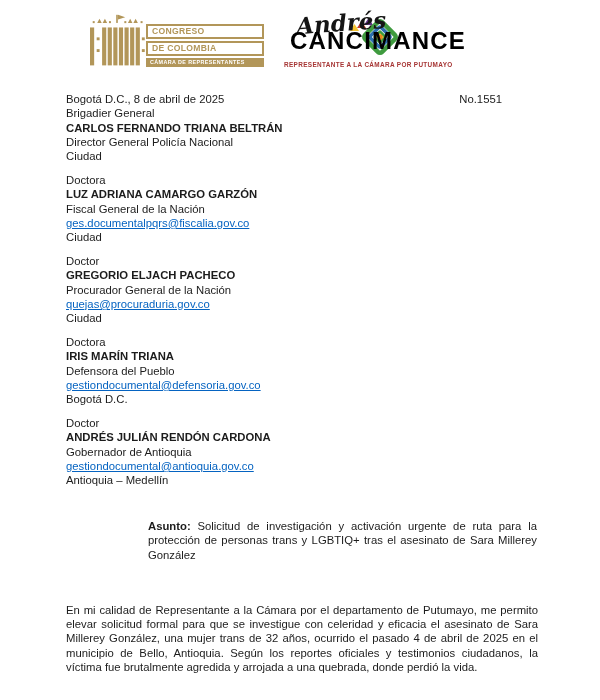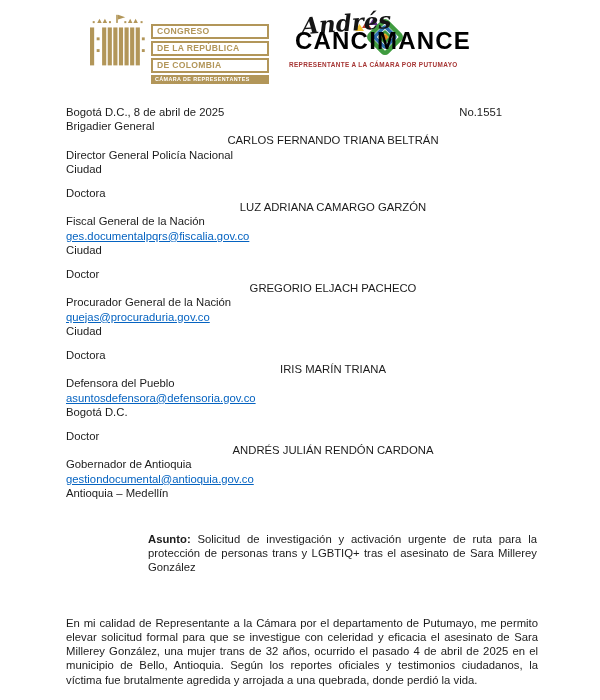--- a/index.html
+++ b/index.html
@@ -15,21 +15,21 @@
     color: #1c1c1c;
   }
 
   
   .letterhead {
     display: flex;
     align-items: flex-start;
     padding-top: 14px;
     padding-left: 90px;
   }
-  .congress-logo { display: flex; gap: 5px; }
+  .congress-logo { display: flex; }
   .congress-emblem { margin-top: 0; }
   .congress-boxes {
     margin-top: 10px;
     display: flex;
     flex-direction: column;
     gap: 2px;
     width: 118px;
   }
   .congress-box {
     border: 2px solid #B29659;
@@ -102,21 +102,21 @@
     justify-content: space-between;
     margin-top: 21px;
     padding-left: 66px;
     padding-right: 98px;
     gap: 20px;
   }
 
   
   .recipients { padding-left: 66px; }
   .recipient-block { margin-bottom: 10px; }
-  .recipient-name { font-weight: normal; text-align: center; }
+  .recipient-name { font-weight: bold; }
   .email-link { color: #0563C1; text-decoration: underline; cursor: pointer; }
 
   
   .subject-block {
     margin-top: 32px;
     margin-left: 148px;
     width: 389px;
     text-align: justify;
   }
   .subject-label { font-weight: bold; margin-top: 28px; }
@@ -162,21 +162,20 @@
             <rect x="38.2" y="14" width="4.6" height="42"></rect>
             <rect x="44.4" y="14" width="4.6" height="42"></rect>
             <rect x="50.6" y="14" width="4.6" height="42"></rect>
             <rect x="57.4" y="25" width="3.2" height="3.2"></rect>
             <rect x="57.4" y="38" width="3.2" height="3.2"></rect>
           </g>
         </svg>
       </span>
       <span class="congress-boxes">
         <span class="congress-box">CONGRESO</span>
-        <span class="congress-box">DE LA REPÚBLICA</span>
         <span class="congress-box">DE COLOMBIA</span>
         <span class="congress-box-solid">CÁMARA DE REPRESENTANTES</span>
       </span>
     </div>
 
     <div class="cancimance-logo">
       <span class="cancimance-first-name">Andrés</span>
       <span class="chumbe-diamond">
         <svg width="48" height="44" viewBox="0 0 48 44" xmlns="http://www.w3.org/2000/svg">
 
@@ -224,21 +223,21 @@
       <div class="recipient-name">GREGORIO ELJACH PACHECO</div>
       <div>Procurador General de la Nación</div>
       <div><a class="email-link">quejas@procuraduria.gov.co</a></div>
       <div>Ciudad</div>
     </div>
 
     <div class="recipient-block">
       <div>Doctora</div>
       <div class="recipient-name">IRIS MARÍN TRIANA</div>
       <div>Defensora del Pueblo</div>
-      <div><a class="email-link">asuntosdefensora@defensoria.gov.co</a></div>
+      <div><a class="email-link">gestiondocumental@defensoria.gov.co</a></div>
       <div>Bogotá D.C.</div>
     </div>
 
     <div class="recipient-block">
       <div>Doctor</div>
       <div class="recipient-name">ANDRÉS JULIÁN RENDÓN CARDONA</div>
       <div>Gobernador de Antioquia</div>
       <div><a class="email-link">gestiondocumental@antioquia.gov.co</a></div>
       <div>Antioquia – Medellín</div>
     </div>

